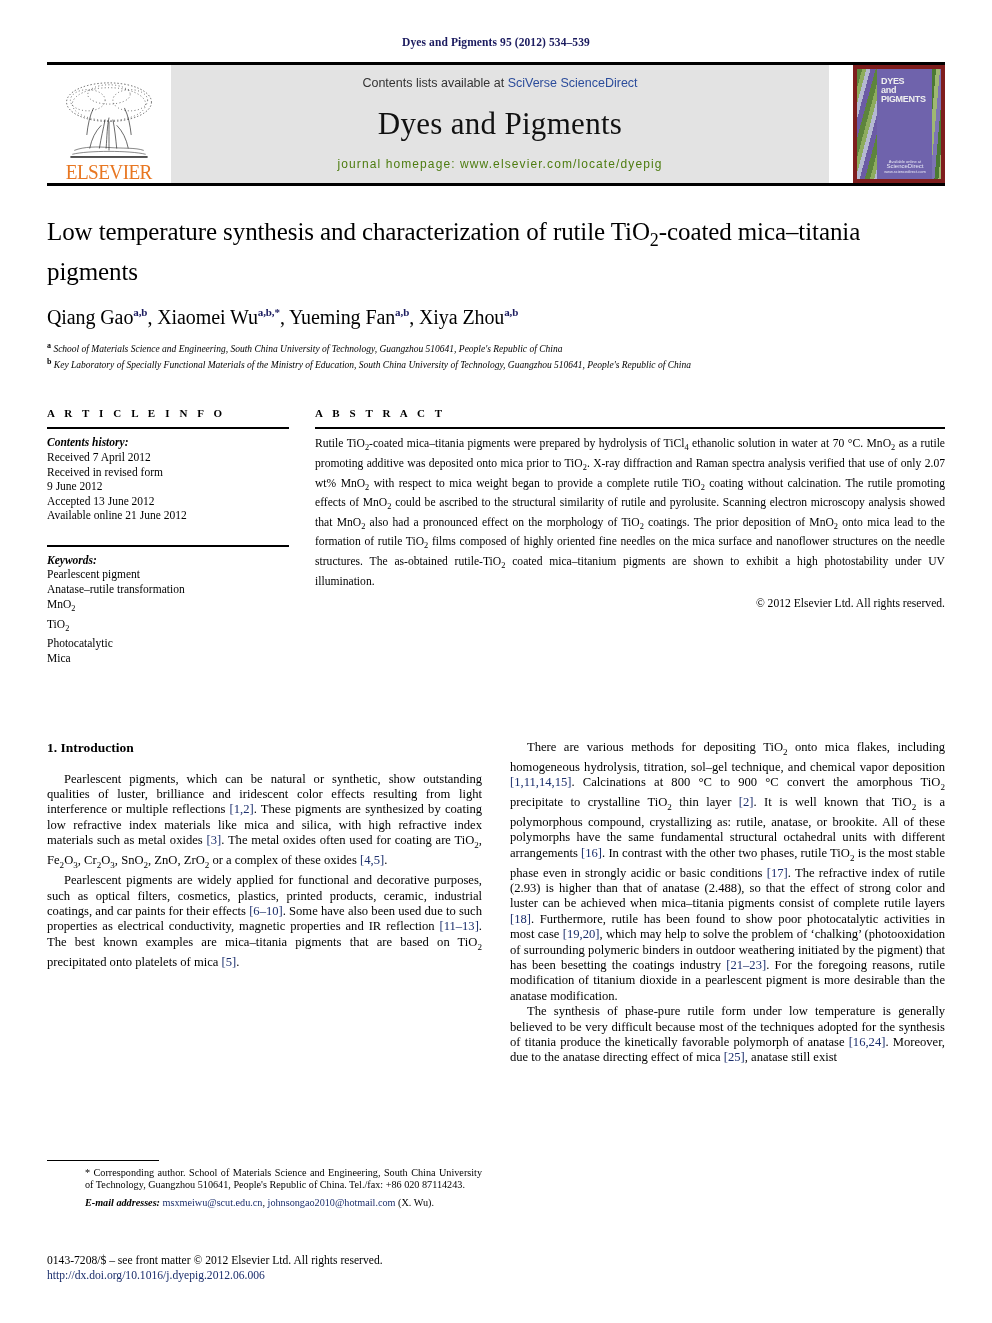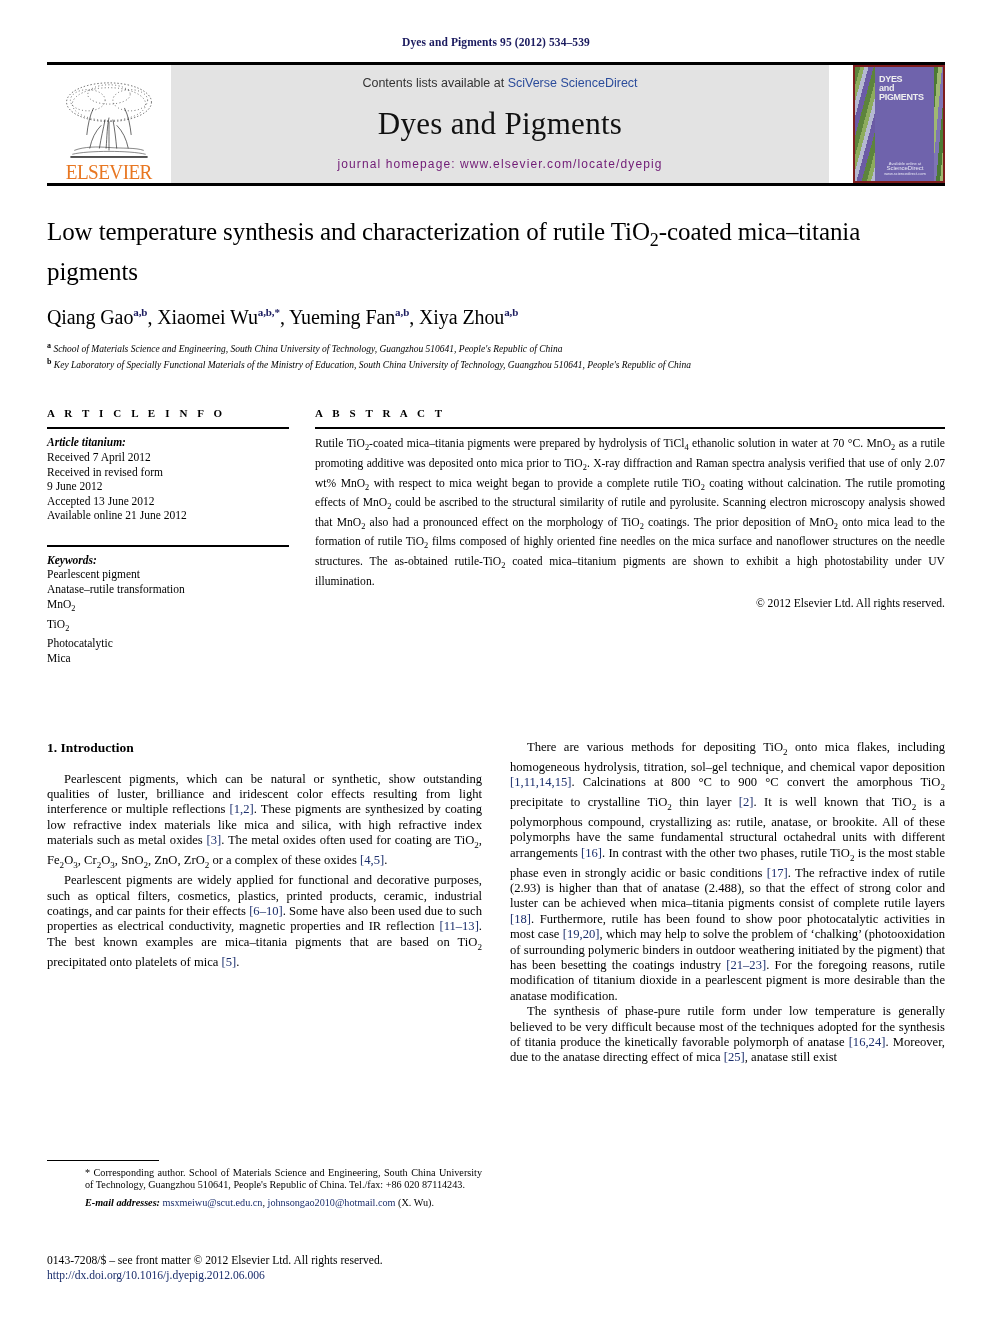--- a/index.html
+++ b/index.html
@@ -82,31 +82,31 @@
   .contents-line .sd-link { color: #2b4c9b; }
   .journal-title {
     font-family: "Liberation Serif", serif;
     font-size: 31px;
     color: #111;
     letter-spacing: .3px;
   }
   .homepage-line {
     font-family: "Liberation Sans", sans-serif;
     font-size: 12px;
-    color: #701a75;
+    color: #4d7c0f;
     letter-spacing: 1.1px;
   }
   .cover-thumb {
     width: 92px;
     flex: 0 0 92px;
     margin-left: 24px;
     background: #701a75;
     position: relative;
     overflow: hidden;
-    border: 2px solid #7f1d1d;
+    border: 4px solid #7f1d1d;
     box-sizing: border-box;
   }
   .cover-left-strip {
     position: absolute; left:0; top:0; bottom:0; width: 20px;
     background:
       repeating-linear-gradient(105deg,#5c8a3a 0 5px,#8fb45c 5px 9px,#b9c2d8 9px 13px,#6b5fa8 13px 18px),
       #7a8f5a;
     opacity: .95;
   }
   .cover-right-strip {
@@ -335,21 +335,21 @@
       <div><sup>b</sup> <span>Key Laboratory of Specially Functional Materials of the Ministry of Education, South China University of Technology, Guangzhou 510641, People's Republic of China</span></div>
     </div>
   </div>
 
   <div class="info-abstract">
 
     <div class="col-info">
       <div class="sec-head">A R T I C L E   I N F O</div>
       <div class="rule-thin"></div>
       <div class="info-body">
-        <div class="lbl">Article titanium:</div>
+        <div class="lbl">Contents history:</div>
         <div>Received 7 April 2012</div>
         <div>Received in revised form</div>
         <div>9 June 2012</div>
         <div>Accepted 13 June 2012</div>
         <div>Available online 21 June 2012</div>
       </div>
       <div class="info-gap"></div>
       <div class="rule-thin"></div>
       <div class="info-body">
         <div class="lbl">Keywords:</div>

